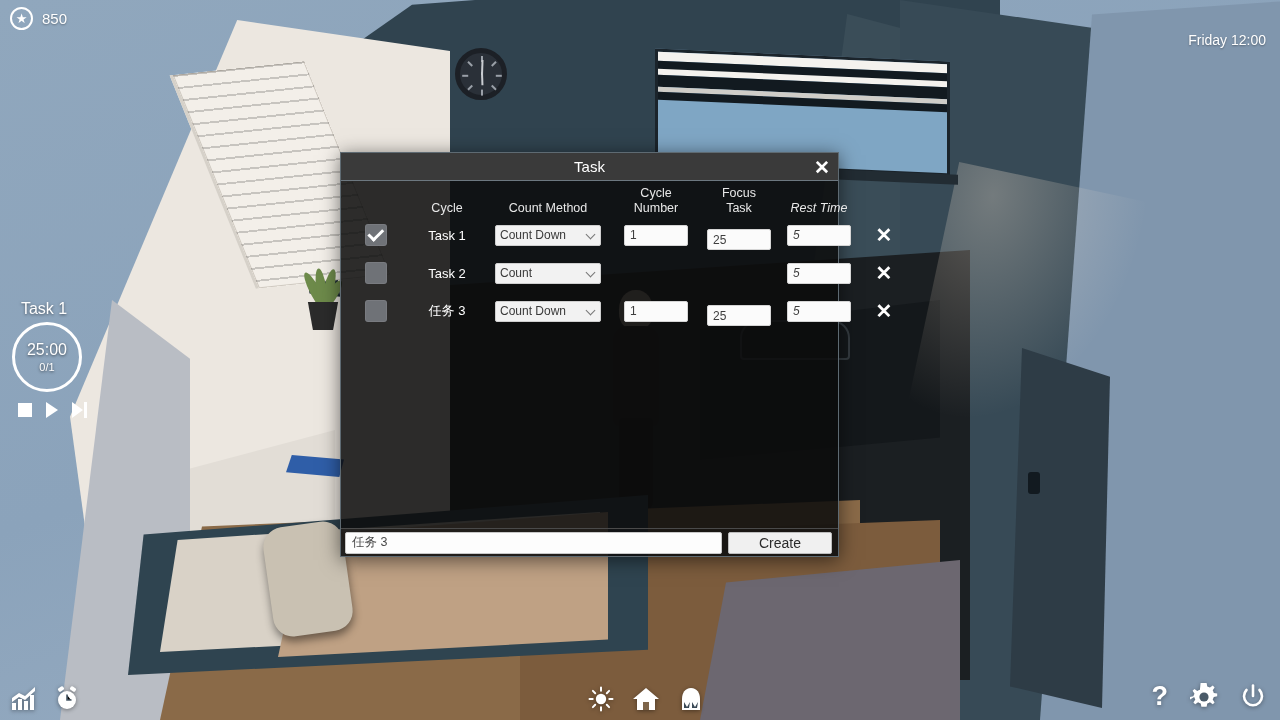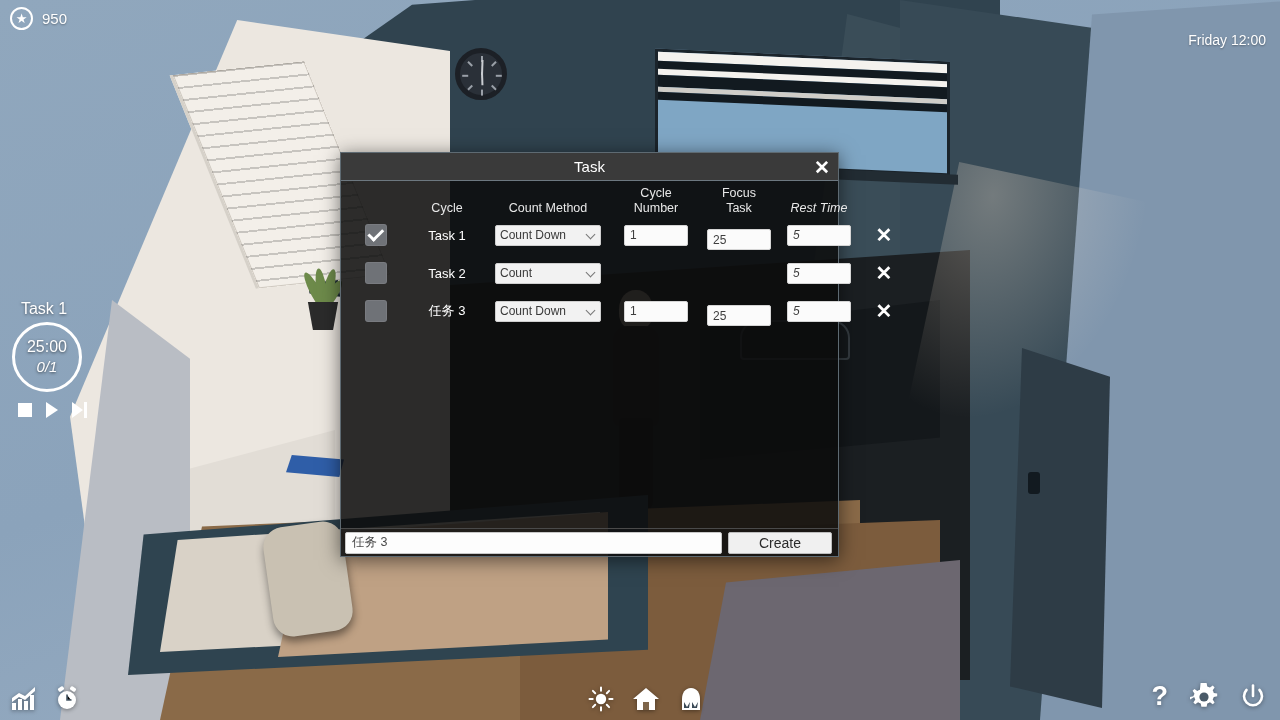--- a/index.html
+++ b/index.html
@@ -165,21 +165,21 @@
   .hud-time { position:absolute; right:14px; top:10px; color:#ffffff; font-size:14px; text-shadow:0 1px 2px rgba(0,0,0,.35);margin-top:22px; }
 
   
   .timer-widget { position:absolute; left:6px; top:300px; width:120px; }
   .timer-title { color:#ffffff; font-size:16px; text-align:center; text-shadow:0 1px 3px rgba(0,0,0,.5); margin-bottom:4px; width:76px; }
   .timer-ring {
     position:relative; margin-left:6px; width:70px; height:70px; border-radius:50%;
     border:3px solid #ffffff; display:flex; flex-direction:column; align-items:center; justify-content:center;
   }
   .timer-main { color:#fff; font-size:16px; line-height:1; text-shadow:0 1px 3px rgba(0,0,0,.6); }
-  .timer-sub { color:#fff; font-size:15px; margin-top:3px; text-shadow:0 1px 3px rgba(0,0,0,.6);font-style:italic; }
+  .timer-sub { color:#fff; font-size:11px; margin-top:3px; text-shadow:0 1px 3px rgba(0,0,0,.6); }
   .timer-ctrls { display:flex; gap:14px; margin-top:10px; margin-left:12px; align-items:center; }
   .ctrl { width:14px; height:14px; cursor:pointer; }
   .sq { background:#fff; }
   .tri { width:0; height:0; border-left:12px solid #fff; border-top:8px solid transparent; border-bottom:8px solid transparent; }
   .skip { display:flex; align-items:center; gap:1px; }
   .skip i { display:block; width:0; height:0; border-left:11px solid #fff; border-top:8px solid transparent; border-bottom:8px solid transparent; }
   .skip b { display:block; width:3px; height:16px; background:#fff; }
 
   .corner-icons { position:absolute; display:flex; align-items:center; gap:16px; }
   .ci { color:#fff; cursor:pointer; display:flex; align-items:center; justify-content:center; filter: drop-shadow(0 1px 2px rgba(0,0,0,.4)); }
@@ -322,21 +322,21 @@
   <div class="mattress"></div>
   <div class="blanket"></div>
   <div class="pillow"></div>
   <div class="blue-obj"></div>
   <div class="door"></div>
   <div class="door-knob"></div>
 </div>
 
 <div class="hud-coin">
   <div class="coin-icon">★</div>
-  <span class="coin-val">950</span>
+  <span class="coin-val">850</span>
 </div>
 
 <div class="hud-time">Friday 12:00</div>
 
 <div class="timer-widget">
   <div class="timer-title">Task 1</div>
   <div class="timer-ring">
     <div class="timer-main">25:00</div>
     <div class="timer-sub">0/1</div>
   </div>

